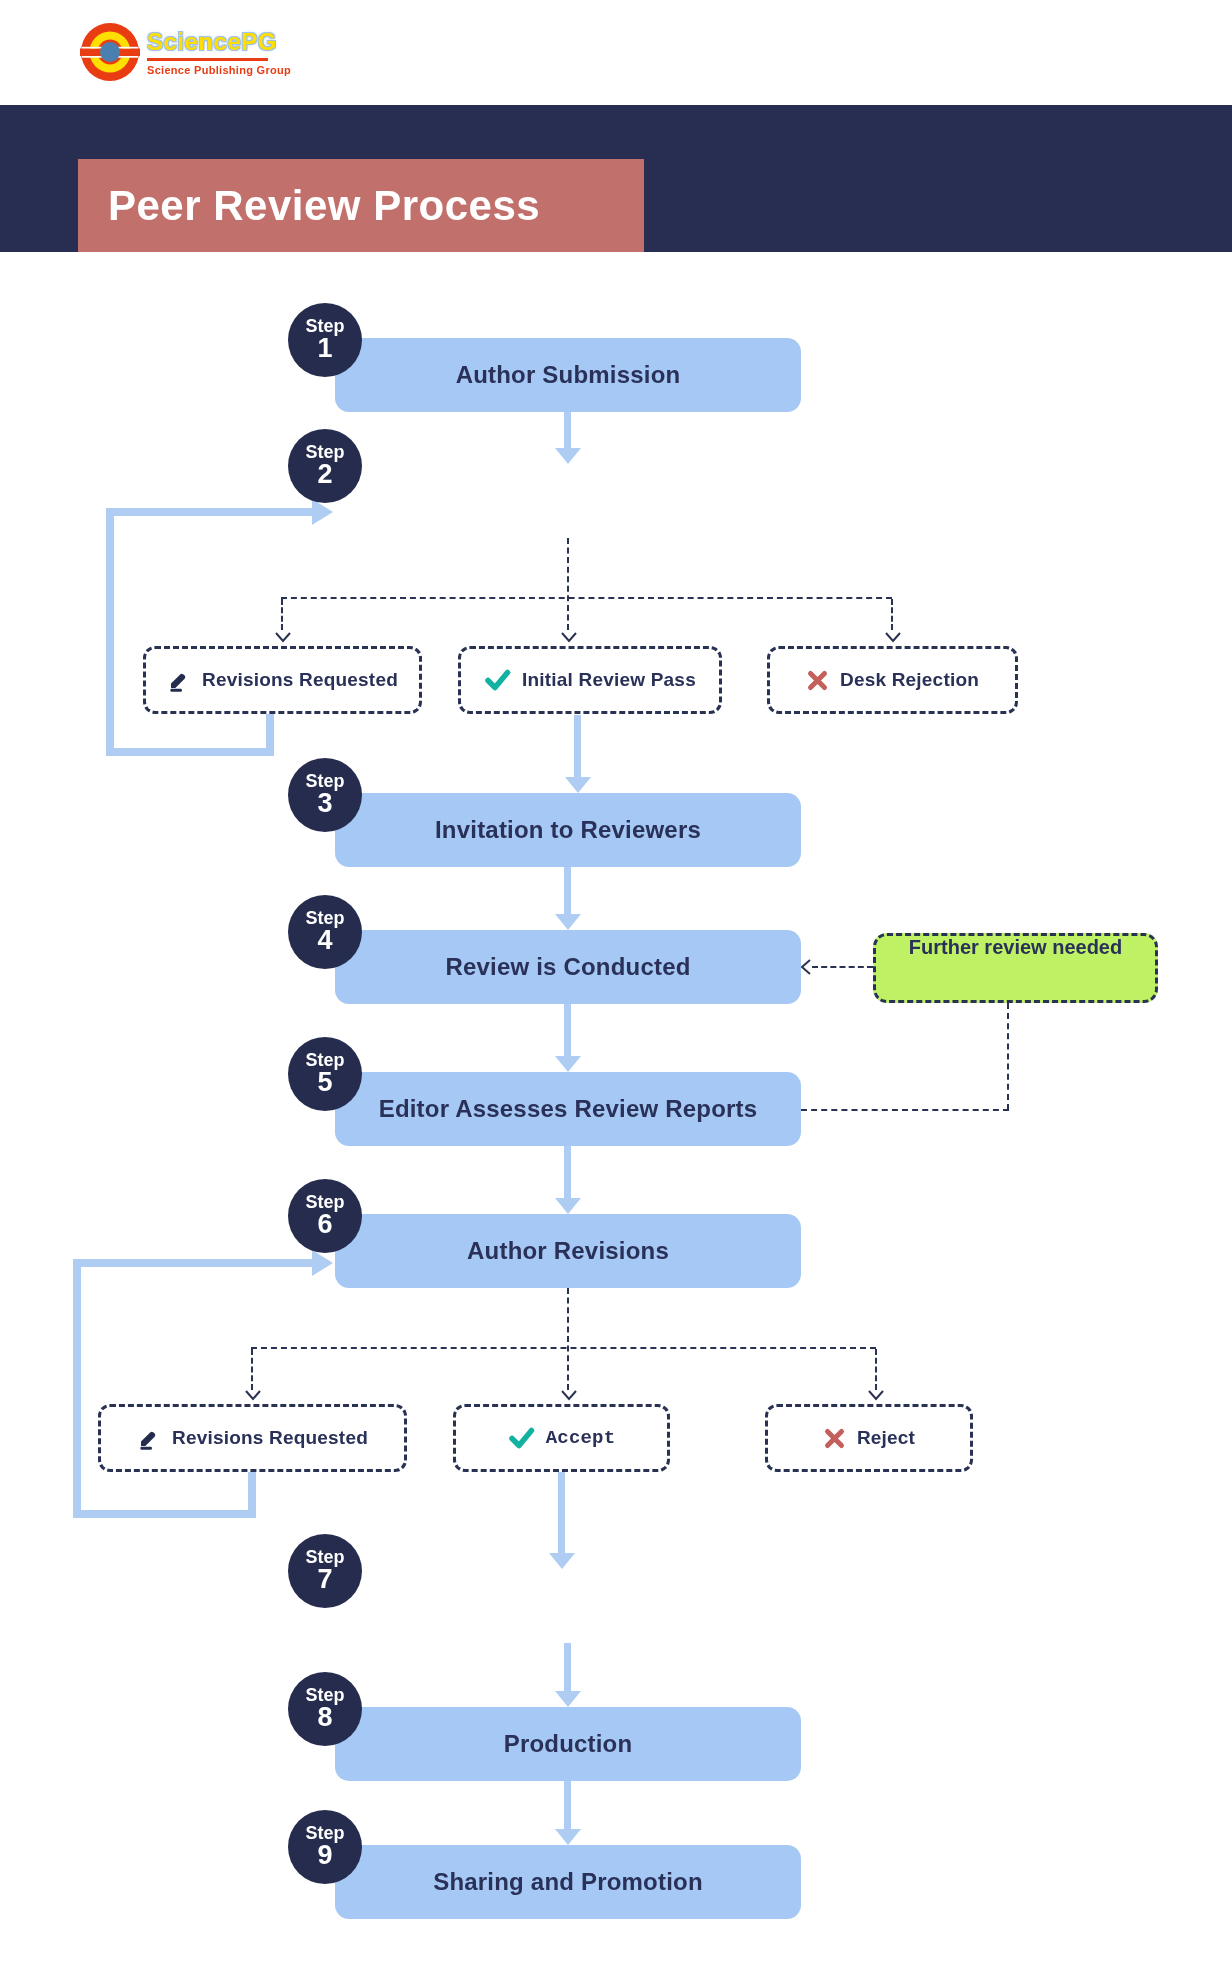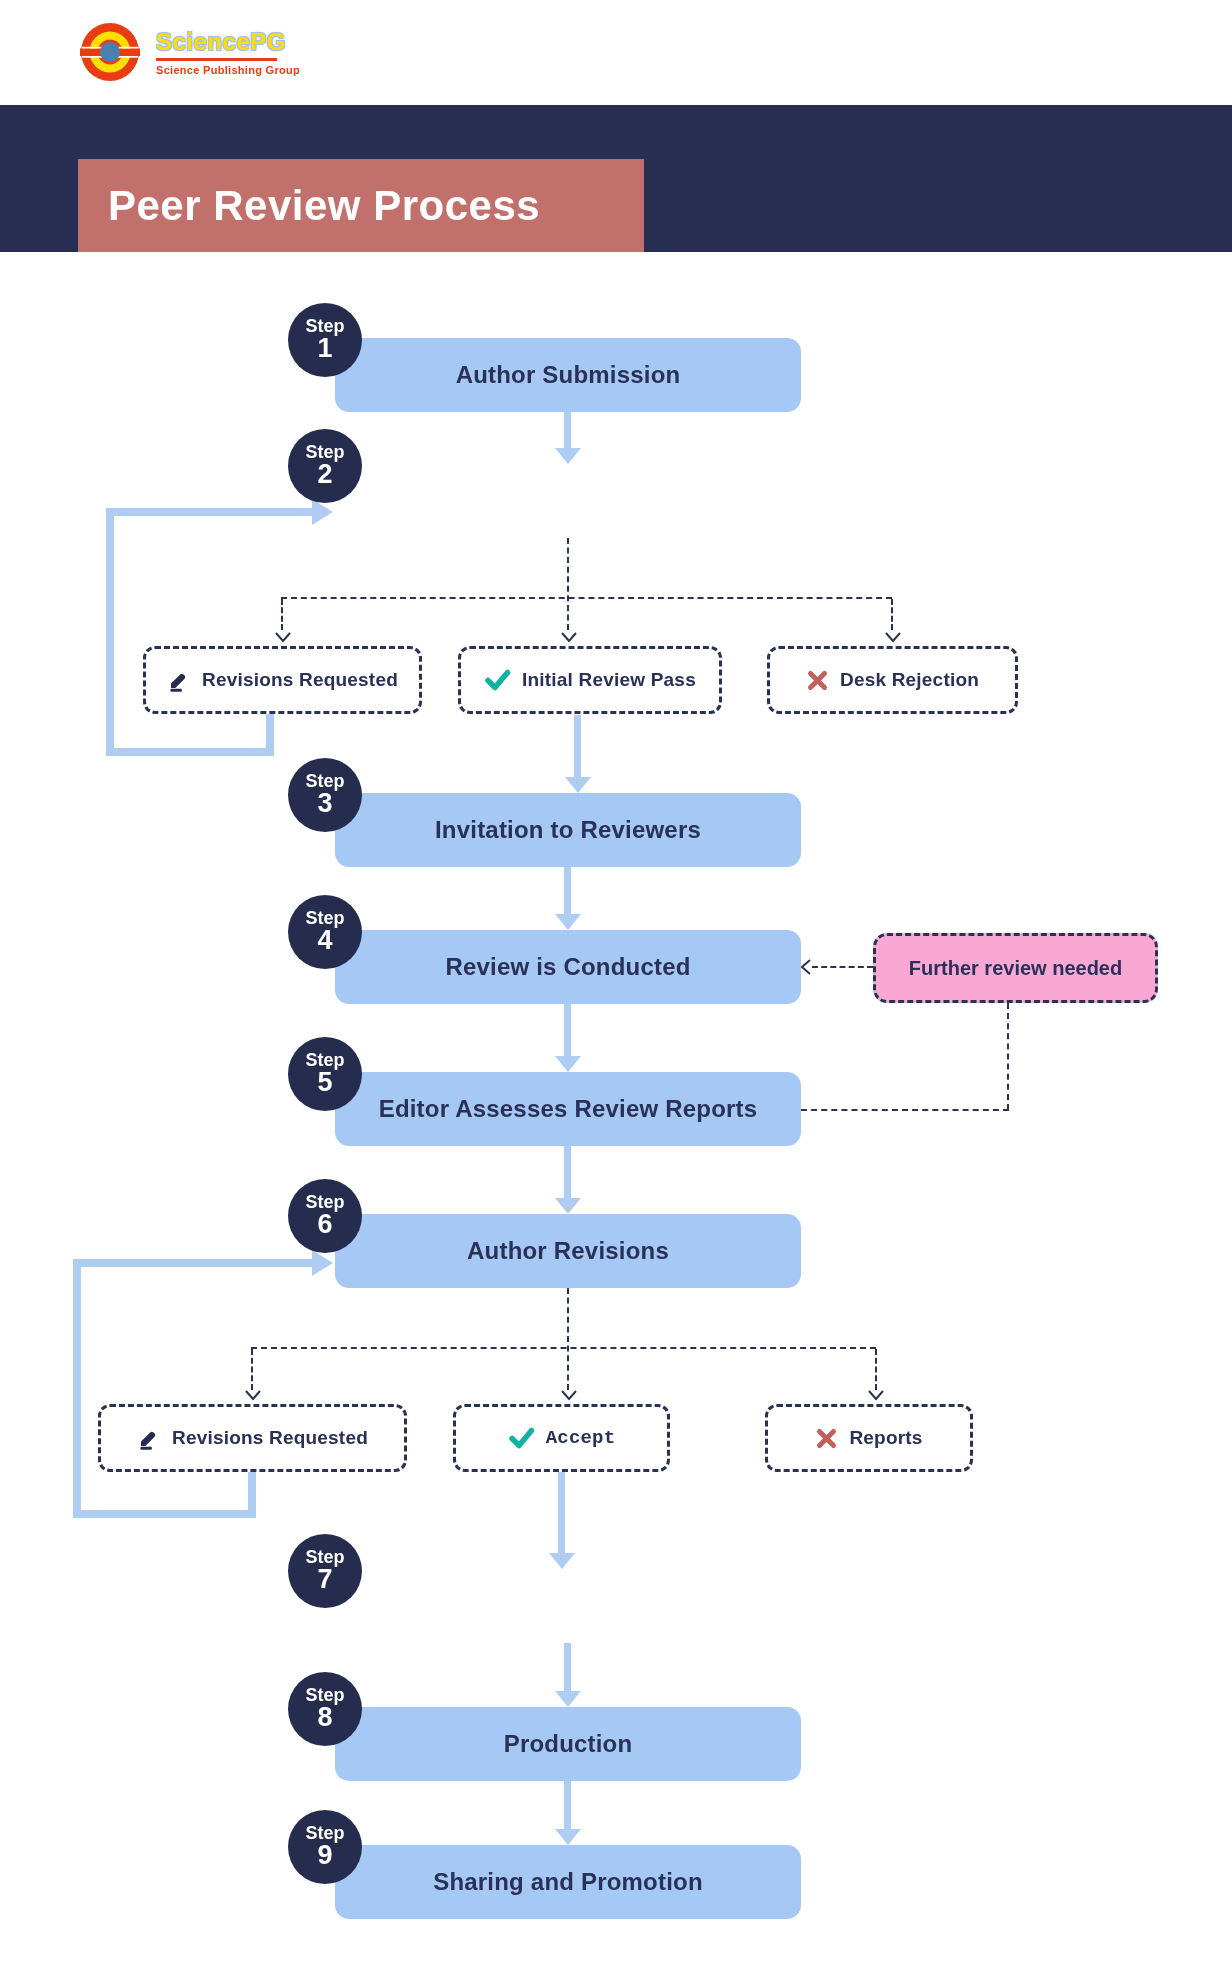--- a/index.html
+++ b/index.html
@@ -5,21 +5,21 @@
   html,body{margin:0;padding:0;background:#fff;}
   .canvas{position:relative;width:1232px;height:1986px;background:#ffffff;overflow:hidden;
           font-family:"Liberation Sans","DejaVu Sans",sans-serif;}
 
   
   .navband{position:absolute;left:0;top:105px;width:1232px;height:147px;background:#272E52;}
   .titlebox{position:absolute;left:78px;top:159px;width:566px;height:93px;background:#C2706C;
             display:flex;align-items:center;padding-left:30px;box-sizing:border-box;}
   .titlebox span{font-size:42px;font-weight:bold;color:#ffffff;letter-spacing:.5px;}
 
-  .logo{position:absolute;left:80px;top:20px;display:flex;align-items:flex-start;gap:16px;}
+  .logo{position:absolute;left:80px;top:20px;display:flex;align-items:flex-start;gap:7px;}
   .logo-text{display:flex;flex-direction:column;margin-top:9px;}
   .brand{font-size:24px;font-weight:bold;color:#FFDE00;letter-spacing:.5px;line-height:26px;
          text-shadow:-1px -1px 0 #9FC0E8,1px -1px 0 #9FC0E8,-1px 1px 0 #9FC0E8,1px 1px 0 #9FC0E8,0 0 4px #BFD6EE;}
   .logo-rule{width:121px;height:3px;background:#E93C12;margin:3px 0 3px 0;}
   .tagline{font-size:11px;font-weight:bold;color:#E93C12;letter-spacing:.3px;}
 
   
   .box{position:absolute;left:335px;width:466px;height:74px;background:#A6C8F4;border-radius:14px;
        display:flex;align-items:center;justify-content:center;z-index:2;}
   .box span{font-size:24px;font-weight:bold;color:#2A3158;letter-spacing:.2px;}
@@ -38,22 +38,22 @@
   .dbox{position:absolute;height:68px;background:#fff;border:3px dashed #2A3254;border-radius:12px;
         display:flex;align-items:center;justify-content:center;gap:11px;box-sizing:border-box;z-index:2;}
   .dbox .dl{font-size:19px;font-weight:bold;color:#2A3158;letter-spacing:.2px;}
   .d-rr1{left:143px;top:646px;width:279px;}
   .d-irp{left:458px;top:646px;width:264px;}
   .d-dr {left:767px;top:646px;width:251px;}
   .d-rr2{left:98px; top:1404px;width:309px;}
   .d-acc{left:453px;top:1404px;width:217px;font-family:Liberation Mono, monospace;}
   .d-rej{left:765px;top:1404px;width:208px;}
 
-  .note{position:absolute;left:873px;top:933px;width:285px;height:70px;background:#f9a8d4;
-        border:3px dashed #2A3254;border-radius:14px;display:flex;align-items:center;justify-content:center;
+  .note{position:absolute;left:873px;top:933px;width:285px;height:70px;background:#bef264;
+        border:3px dashed #2A3254;border-radius:14px;display:flex;align-items:flex-start;justify-content:center;
         box-sizing:border-box;z-index:2;}
   .note span{font-size:20px;font-weight:bold;color:#2A3158;}
 
   
   .sv{position:absolute;width:7px;background:#AFCDF3;z-index:1;}
   .ah{position:absolute;width:0;height:0;border-left:13px solid transparent;border-right:13px solid transparent;
       border-top:16px solid #AFCDF3;z-index:1;}
   
   .lp{position:absolute;background:#AFCDF3;z-index:1;}
   .lh{position:absolute;width:0;height:0;border-top:13px solid transparent;border-bottom:13px solid transparent;
@@ -269,16 +269,16 @@
         </svg>
     </span>
     <span class="dl">Accept</span>
   </div>
   <div class="dbox d-rej">
     <span class="icn">
       <svg width="23" height="23" viewBox="0 0 23 23">
           <path d="M4.5 4.5 L18.5 18.5 M18.5 4.5 L4.5 18.5" stroke="#C4605C" stroke-width="5" stroke-linecap="round"></path>
         </svg>
     </span>
-    <span class="dl">Reports</span>
+    <span class="dl">Reject</span>
   </div>
 
 </div>
 
 </body></html>

